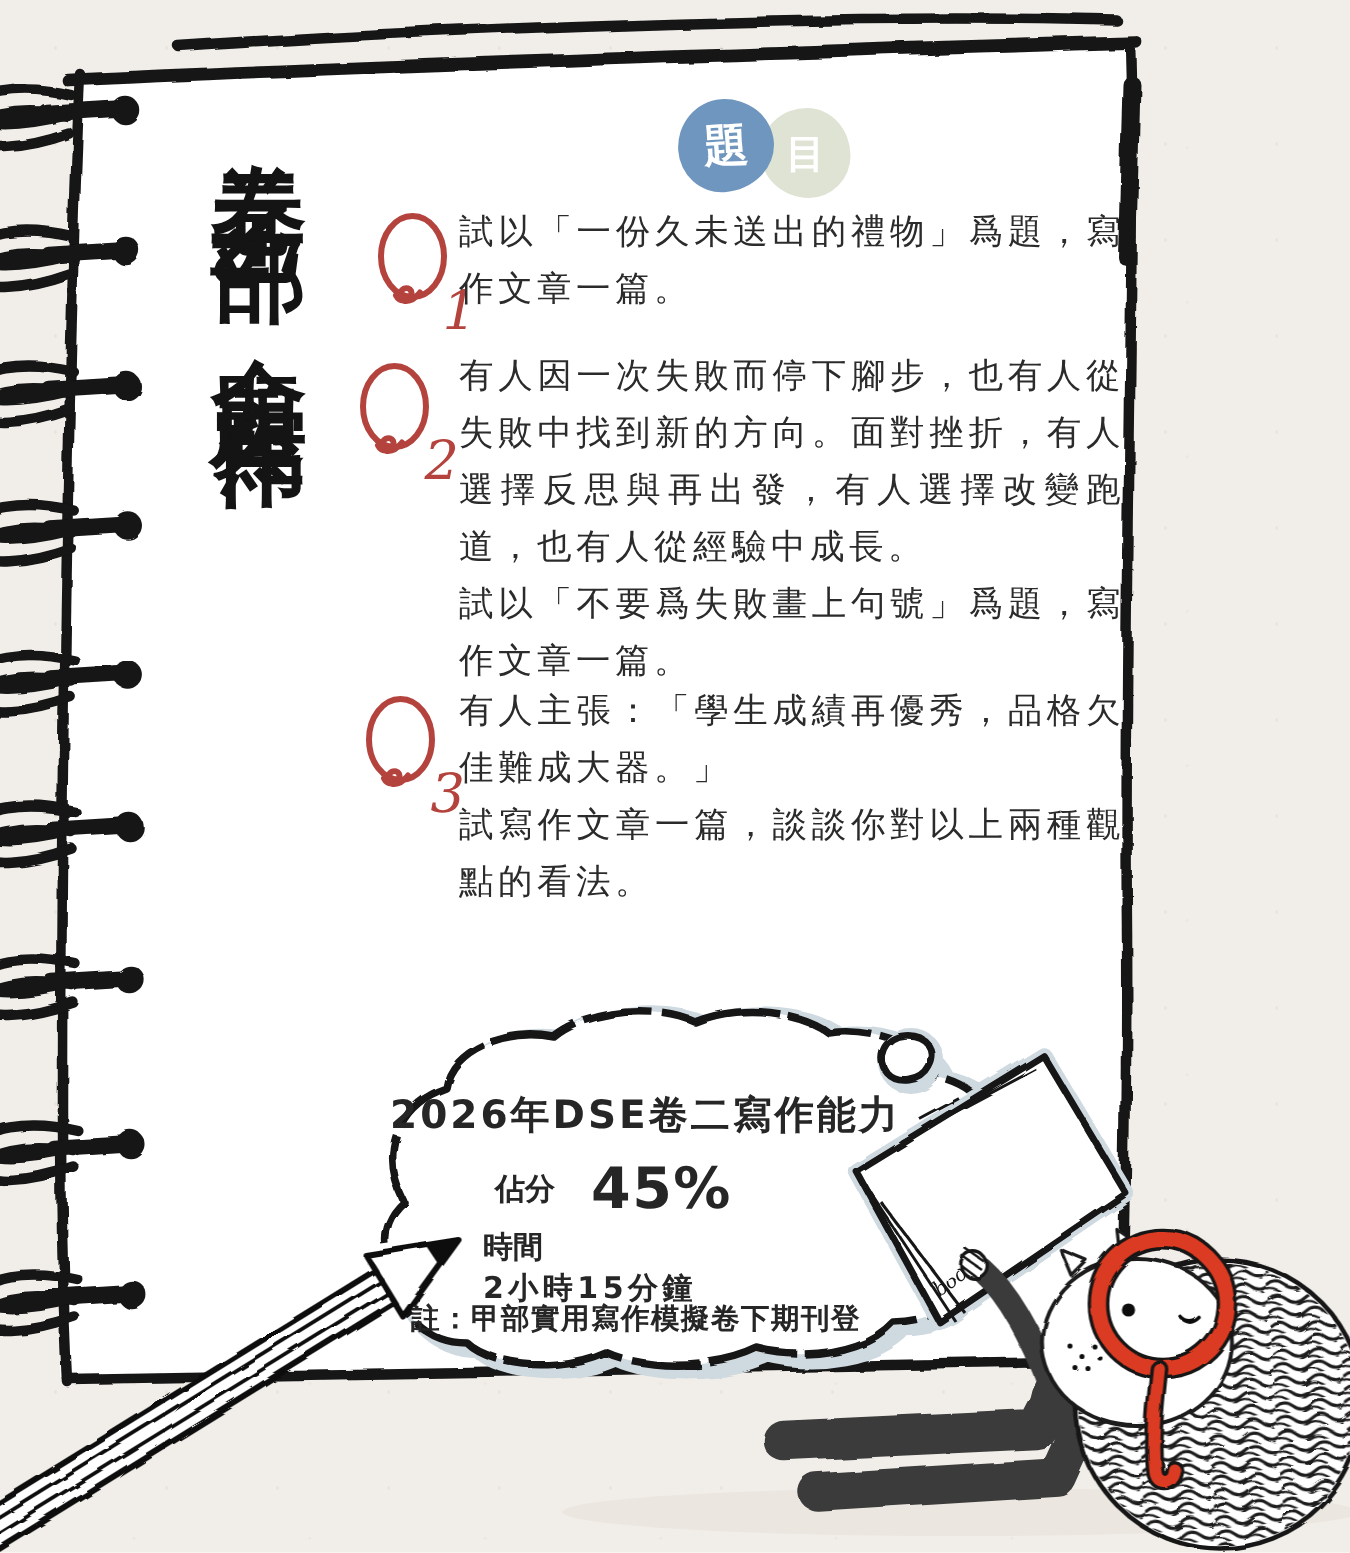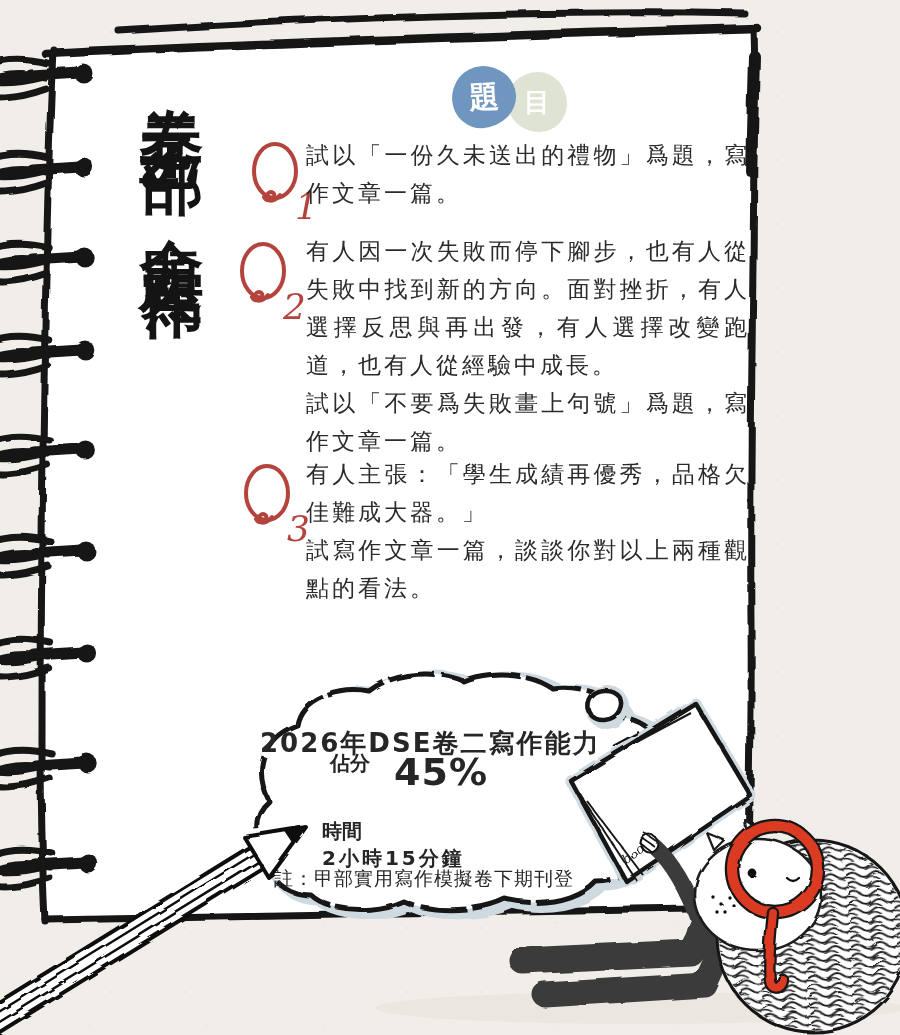--- a/index.html
+++ b/index.html
@@ -47,26 +47,26 @@
   .q-text p{margin:0;}
   .q-text p.gap{}
   .q-marker{position:absolute;z-index:3;}
   #q1-text{top:136px;}
   #q2-text{top:232px;}
   #q3-text{top:455px;}
 
   
   .cloud-text{position:absolute;z-index:6;color:#262626;}
   .cloud-title{left:260px;top:726px;font-size:26px;font-weight:bold;letter-spacing:2px;}
-  .cloud-score{left:330px;top:750px;display:flex;align-items:flex-start;}
+  .cloud-score{left:330px;top:770px;display:flex;align-items:center;}
   .cloud-time{left:322px;top:818px;display:flex;align-items:baseline;flex-direction:column;}
   .c-label{font-size:20px;font-weight:bold;}
   .c-score-val{font-size:38px;font-weight:bold;margin-left:24px;letter-spacing:1px;}
   .c-time-val{font-size:20px;font-weight:bold;margin-left:0;letter-spacing:3px;}
-  .cloud-note{left:274px;top:866px;font-size:19px;font-weight:normal;letter-spacing:1px;}
+  .cloud-note{left:274px;top:866px;font-size:19px;font-weight:bold;letter-spacing:1px;}
 
   .z1{z-index:1}.z5{z-index:5}.z7{z-index:7}
 </style>
 </head>
 <body>
 
 <div class="stage">
 
   <svg class="layer z1" viewBox="0 0 900 1035">
     <defs>

